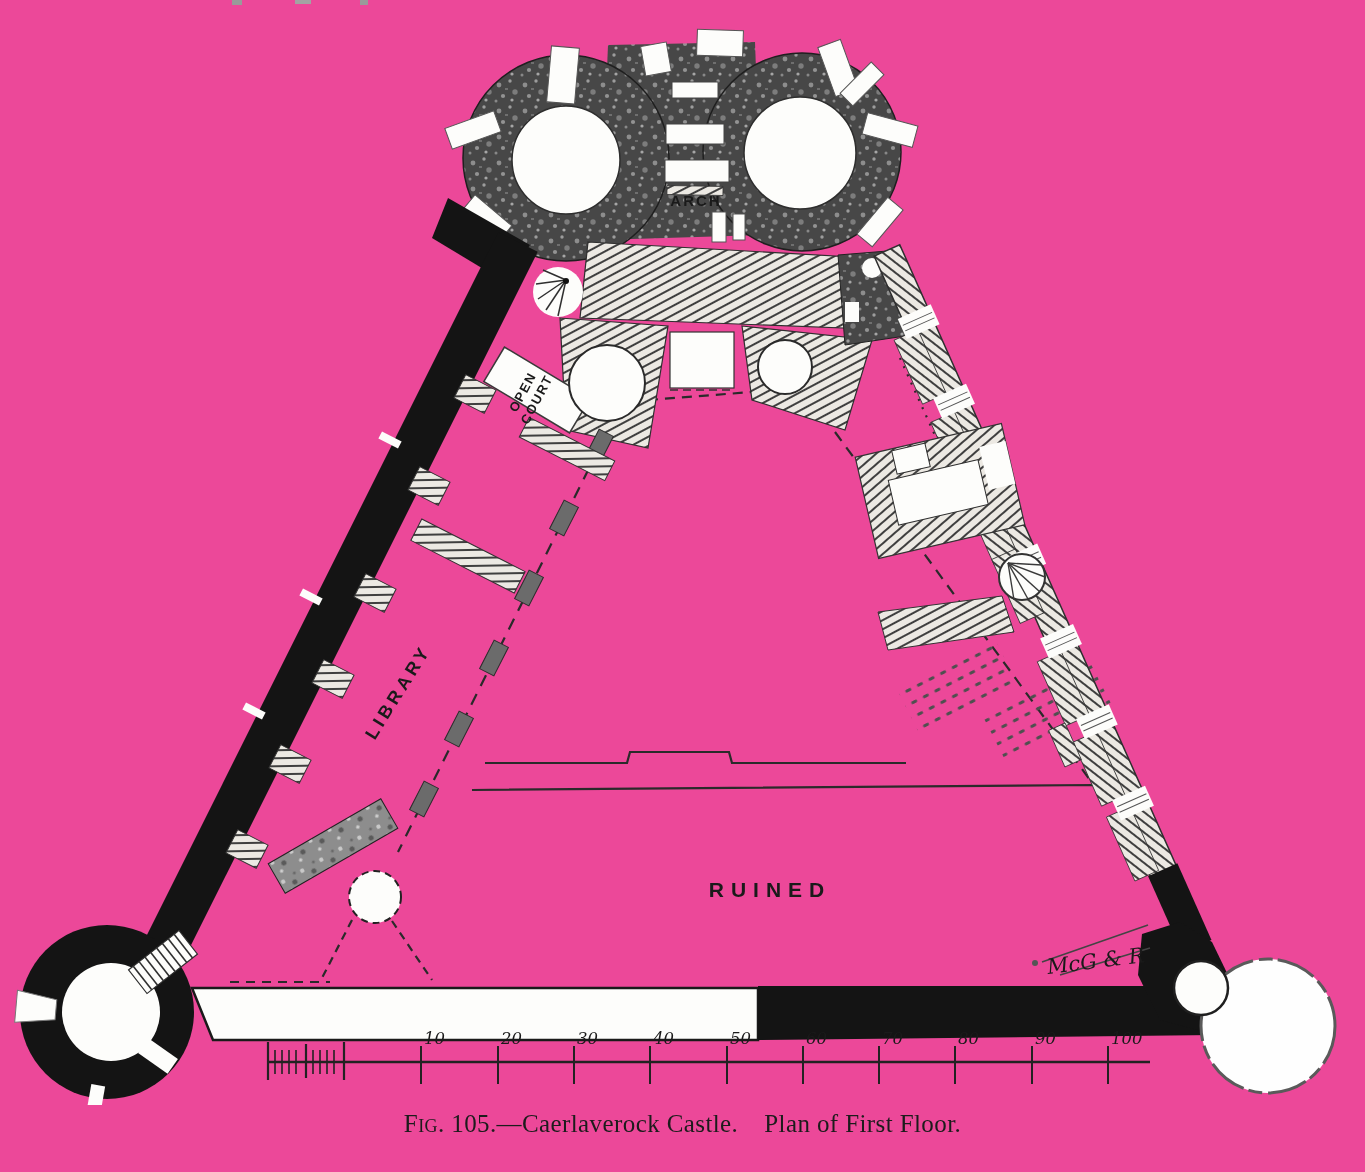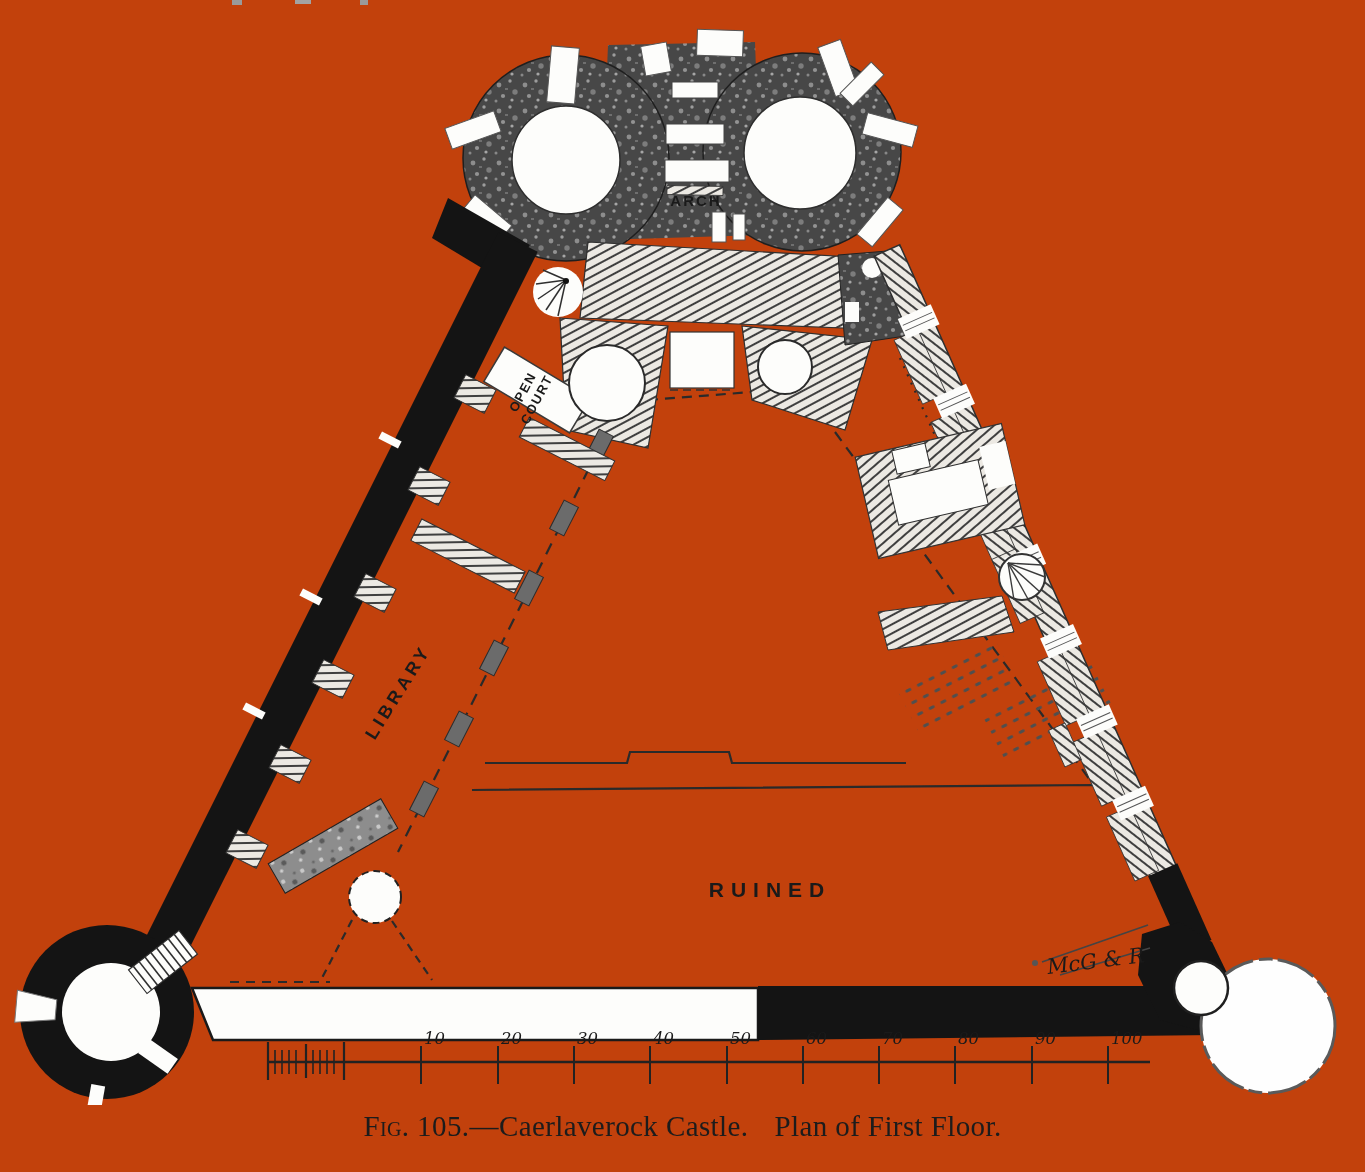--- a/index.html
+++ b/index.html
@@ -1,27 +1,27 @@
 <!DOCTYPE html>
 <html><head>
 <meta charset="utf-8">
 <style>
   html,body{margin:0;padding:0;background:#ffffff;}
   .page{
     position:relative;
     width:1365px;height:1172px;
-    background:#c2410c;
+    background:#ec4899;
     font-family:"Liberation Serif", serif;
     overflow:hidden;
   }
   .plan-svg{position:absolute;left:0;top:0;}
   .caption{
     position:absolute;left:0;top:1110px;width:100%;
     text-align:center;
-    font-size:29px;color:#1c1c1c;letter-spacing:.4px;
+    font-size:25px;color:#1c1c1c;letter-spacing:.4px;
   }
   .caption .fig-label{font-variant:small-caps;}
   .caption .subtitle{margin-left:26px;}
   text{font-family:"Liberation Sans", sans-serif;fill:#1a1a1a;}
   .hand{font-family:"DejaVu Serif", serif;font-style:italic;}
 </style>
 </head>
 <body>
 
 <div class="page">

